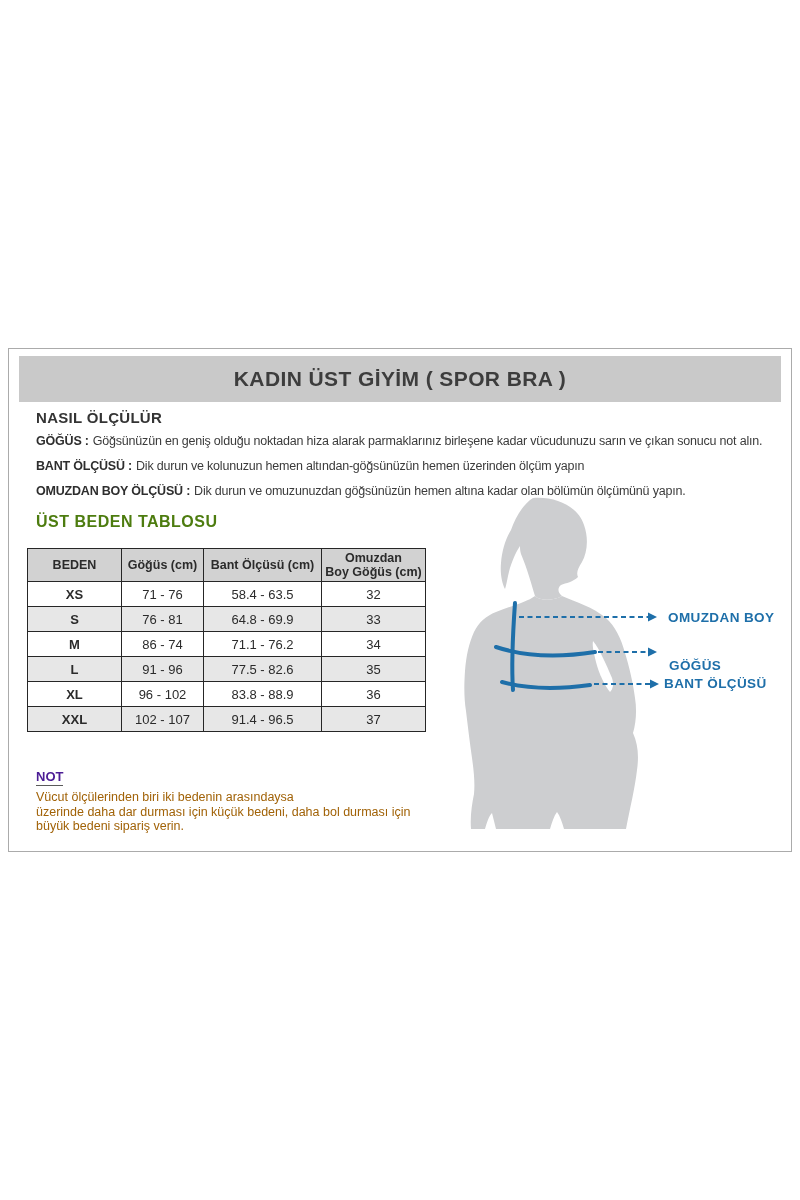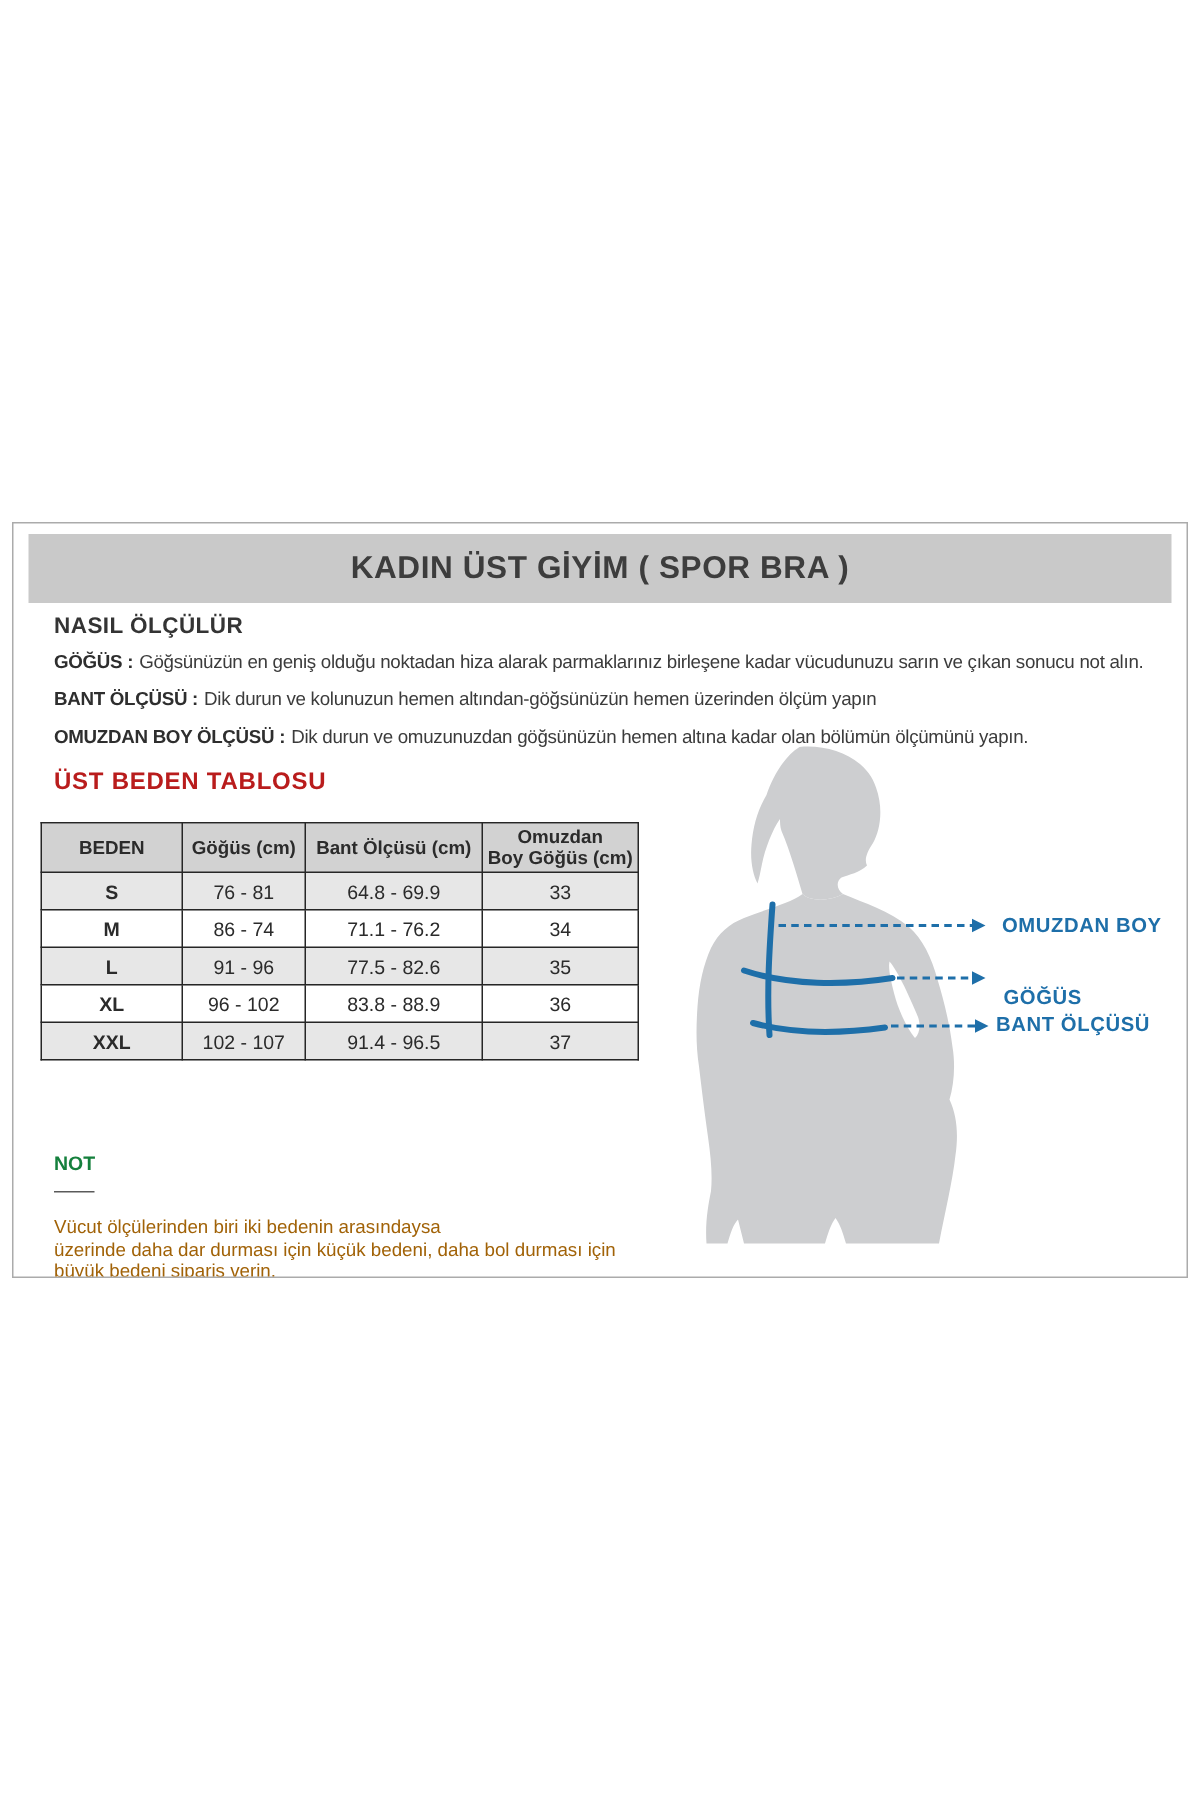--- a/index.html
+++ b/index.html
@@ -38,21 +38,21 @@
     position:absolute;left:27px;top:80px;width:752px;
   }
   .howto-line{
     height:25px;line-height:25px;
     font-size:12.5px;letter-spacing:-0.2px;
     white-space:nowrap;color:#3b3b3b;
   }
   .howto-line .lbl{font-weight:bold;margin-right:4px;color:#2e2e2e;}
   .table-heading{
     position:absolute;left:27px;top:164px;
-    font-size:16px;font-weight:bold;color:#b91c1c;
+    font-size:16px;font-weight:bold;color:#4d7c0f;
     letter-spacing:0.5px;
   }
   table.size-table{
     position:absolute;left:18px;top:199px;
     border-collapse:collapse;
     table-layout:fixed;
     width:398px;
     font-size:13px;color:#2b2b2b;
   }
   .size-table th,.size-table td{
@@ -78,23 +78,23 @@
     transform:translateY(-50%);
     font-size:13.5px;font-weight:bold;
     letter-spacing:0.4px;white-space:nowrap;
     color:#1e6fa9;
   }
   .note-block{
     position:absolute;left:27px;top:418px;width:480px;
   }
   .note-heading{
     display:inline-block;
-    font-size:13px;font-weight:bold;color:#15803d;
+    font-size:13px;font-weight:bold;color:#4c1d95;
     border-bottom:1.5px solid #5a5a5a;
-    padding-bottom:11px;margin-bottom:16px;
+    padding-bottom:1px;margin-bottom:4px;
   }
   .note-line{
     font-size:12.5px;line-height:14.5px;color:#a16207;
     white-space:nowrap;
   }
 </style>
 </head>
 <body>
 
 <div class="sheet">
@@ -131,20 +131,26 @@
         <th>BEDEN</th>
         <th>Göğüs (cm)</th>
         <th>Bant Ölçüsü (cm)</th>
         <th>
           <span style="display:block">Omuzdan</span>
           <span style="display:block">Boy Göğüs (cm)</span>
         </th>
       </tr>
     </thead>
     <tbody>
+      <tr>
+        <td class="size-cell">XS</td>
+        <td>71 - 76</td>
+        <td>58.4 - 63.5</td>
+        <td>32</td>
+      </tr>
       <tr class="alt">
         <td class="size-cell">S</td>
         <td>76 - 81</td>
         <td>64.8 - 69.9</td>
         <td>33</td>
       </tr>
       <tr>
         <td class="size-cell">M</td>
         <td>86 - 74</td>
         <td>71.1 - 76.2</td>

